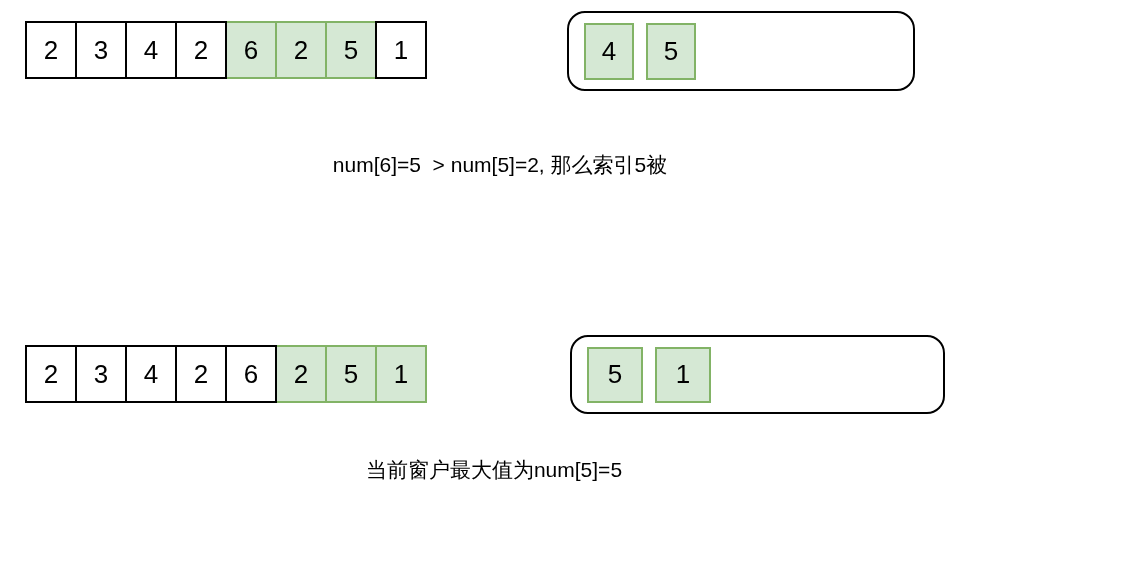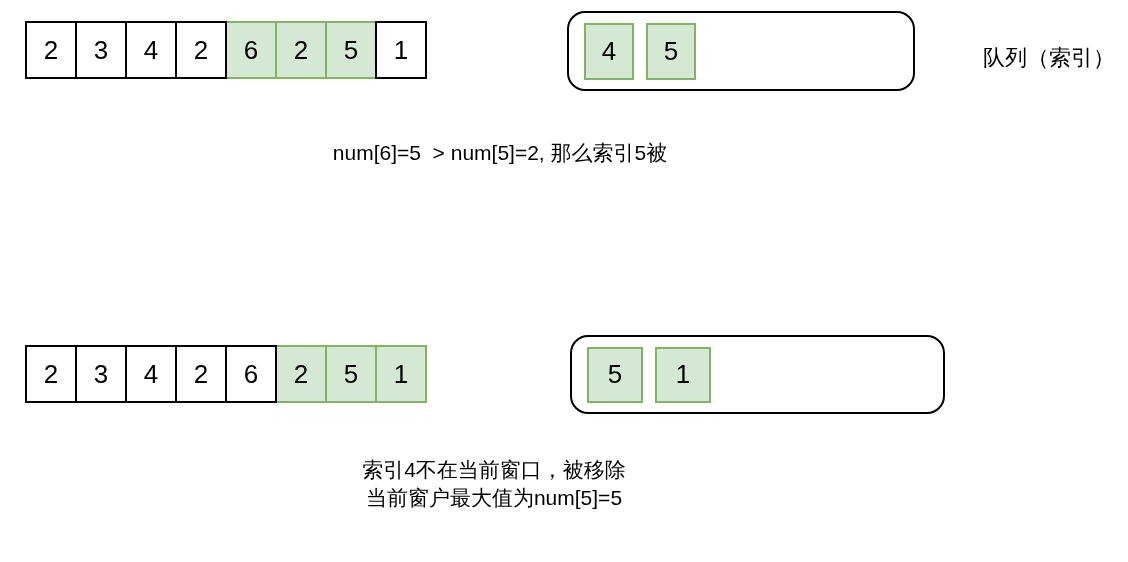--- a/index.html
+++ b/index.html
@@ -33,21 +33,21 @@
   #queue1 .qcell { width:50px; height:57px; }
   #queue2 { left:570px; top:335px; width:375px; height:79px; }
   #queue2 .qcell { width:56px; height:56px; }
   #array1 { left:25px; top:21px; }
   #array2 { left:25px; top:345px; }
   .queue-label {
     position:absolute; left:983px; top:43px;
     font-size:22px; white-space:nowrap;
   }
   .caption { position:absolute; text-align:center; font-size:21px; }
-  #caption1 { left:285px; top:140px; width:430px; line-height:25px; }
+  #caption1 { left:285px; top:152px; width:430px; line-height:25px; }
   #caption2 { left:274px; top:456px; width:440px; line-height:28px; }
   .caption-line { white-space:pre; }
 </style>
 </head>
 <body>
 
 <div class="canvas">
 
   <div id="array1" class="array">
       <div class="cell">2</div>
@@ -58,21 +58,20 @@
       <div class="cell green">2</div>
       <div class="cell green">5</div>
       <div class="cell">1</div>
     </div>
 
   <div id="queue1" class="queue-box">
       <div class="qcell">4</div>
       <div class="qcell">5</div>
     </div>
 
-  <div class="queue-label">队列（索引）</div>
 
   <div id="caption1" class="caption">
       <div class="caption-line">num[6]=5  &gt; num[5]=2, 那么索引5被</div>
     </div>
 
   <div id="array2" class="array">
       <div class="cell">2</div>
       <div class="cell">3</div>
       <div class="cell">4</div>
       <div class="cell">2</div>
@@ -81,17 +80,16 @@
       <div class="cell green">5</div>
       <div class="cell green">1</div>
     </div>
 
   <div id="queue2" class="queue-box">
       <div class="qcell">5</div>
       <div class="qcell">1</div>
     </div>
 
   <div id="caption2" class="caption">
-      <div class="caption-line">索引4不在当前窗口，被移除</div>
       <div class="caption-line">当前窗户最大值为num[5]=5</div>
     </div>
 
 </div>
 
 </body></html>

